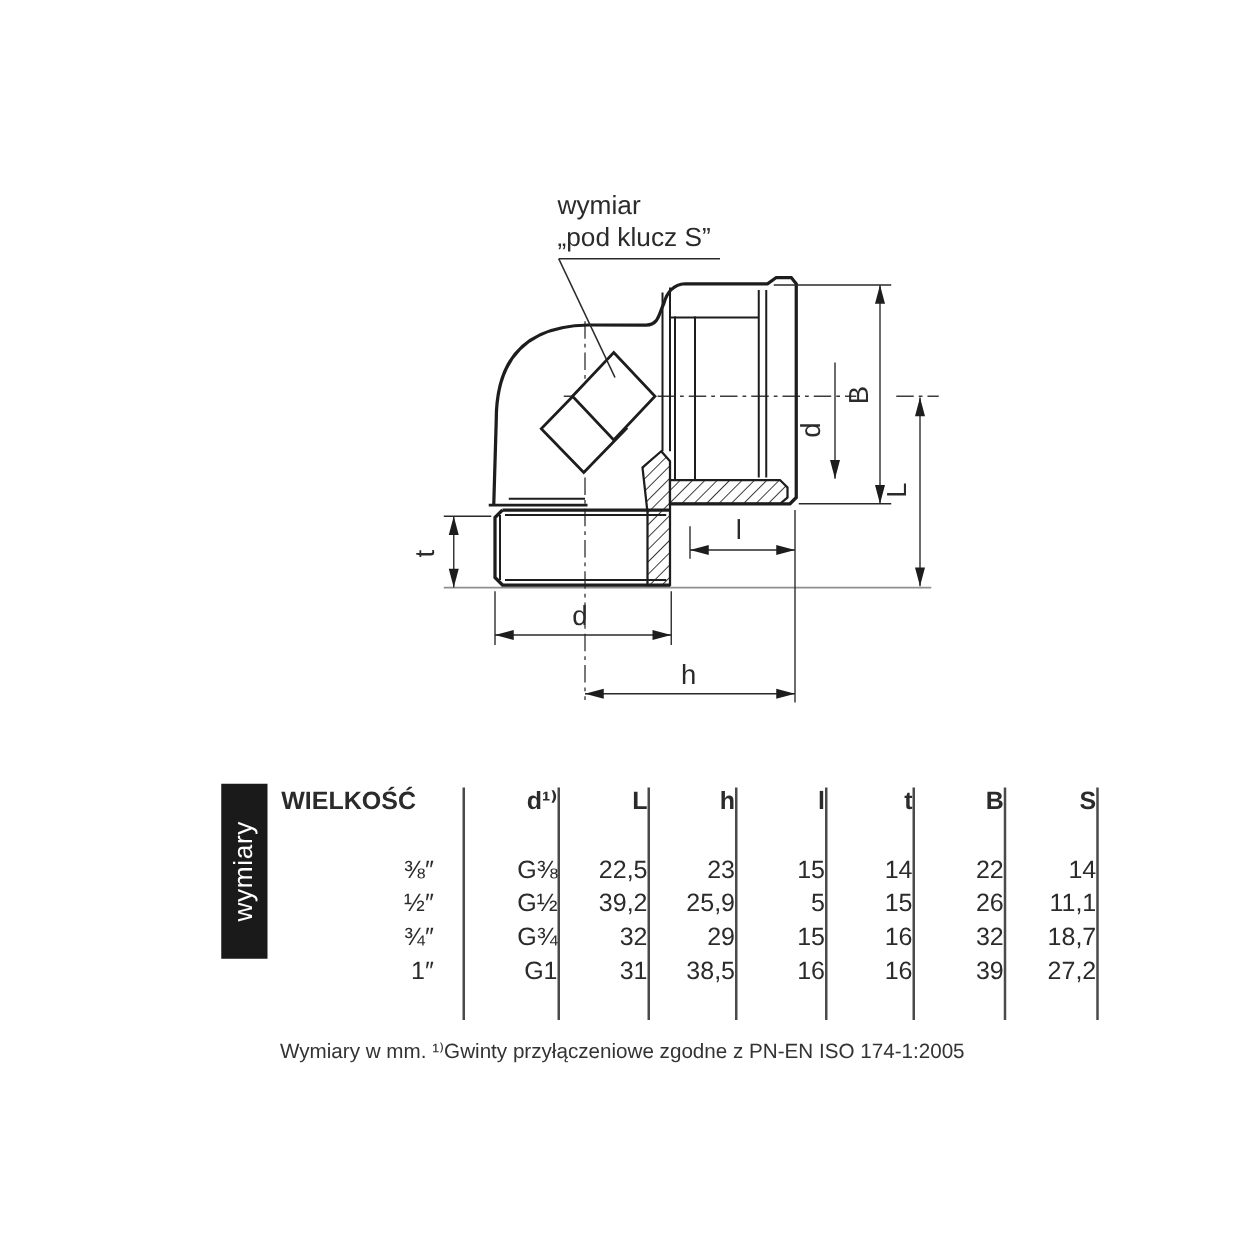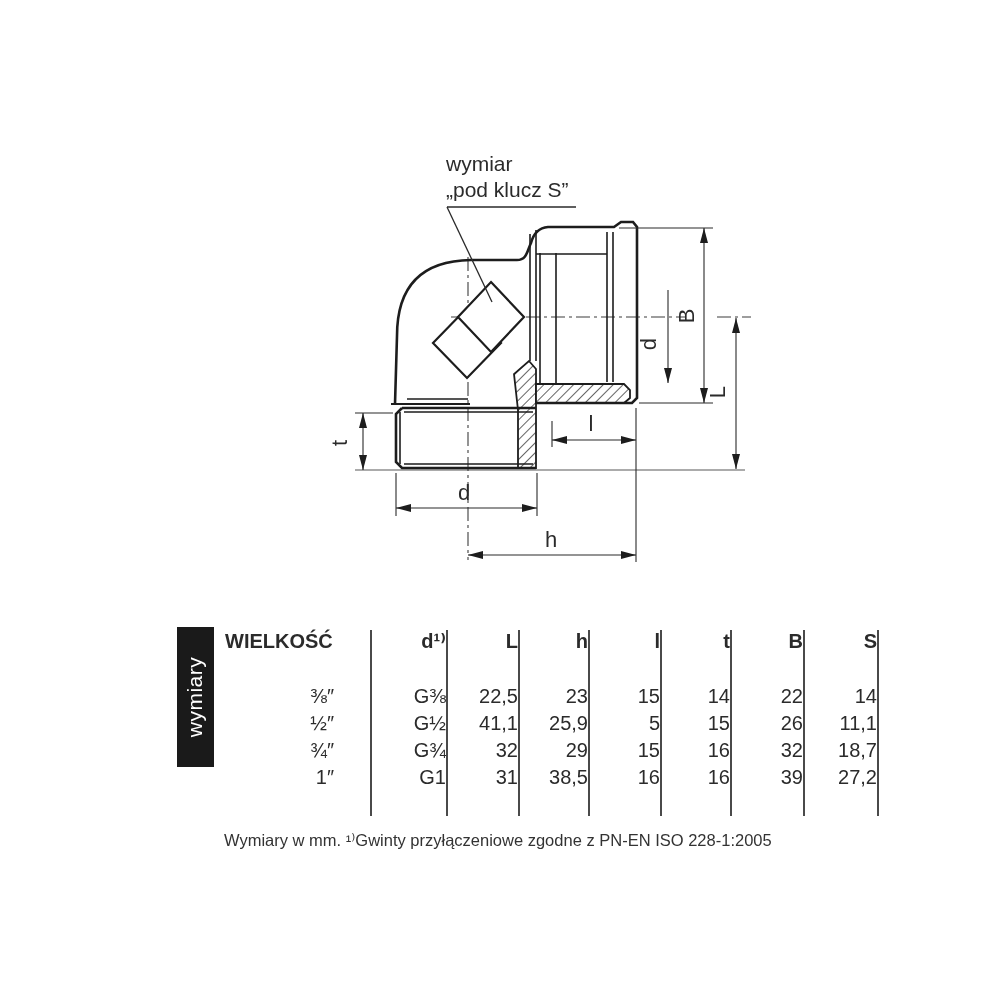--- a/index.html
+++ b/index.html
@@ -13,21 +13,21 @@
   .side-tab{position:absolute;left:150px;top:627px;width:37px;height:140px;background:#1a1a1a;
             display:flex;align-items:center;justify-content:center;}
   .side-tab span{transform:rotate(-90deg);white-space:nowrap;color:#ffffff;font-size:21px;letter-spacing:.5px;}
 
   .dim-table{position:absolute;left:150px;top:629px;width:700px;display:grid;
              grid-template-columns:193px 76px 72px 70px 72px 70px 73px 74px;
              grid-template-rows:54px 27px 27px 27px 27px;font-size:20px;}
   .dim-table .cell{text-align:right;line-height:27px;white-space:nowrap;}
   .dim-table .hd{font-weight:bold;line-height:24px;}
   .dim-table .hd.c0{text-align:left;padding-left:48px;}
-  .dim-table .c0{padding-right:36px;}
+  .dim-table .c0{padding-right:23px;}
   .vsep{position:absolute;top:630px;height:186px;width:1.5px;background:#4a4a4a;}
   .footnote{position:absolute;left:197px;top:831px;font-size:16.5px;color:#333;}
 </style>
 </head>
 <body>
 
 <div class="page">
 
   <svg class="drawing" width="1000" height="620" viewBox="0 0 1000 620">
     <defs>
@@ -149,21 +149,21 @@
     <div class="cell">G⅜</div>
     <div class="cell">22,5</div>
     <div class="cell">23</div>
     <div class="cell">15</div>
     <div class="cell">14</div>
     <div class="cell">22</div>
     <div class="cell">14</div>
 
     <div class="cell c0">½″</div>
     <div class="cell">G½</div>
-    <div class="cell">41,1</div>
+    <div class="cell">39,2</div>
     <div class="cell">25,9</div>
     <div class="cell">5</div>
     <div class="cell">15</div>
     <div class="cell">26</div>
     <div class="cell">11,1</div>
 
     <div class="cell c0">¾″</div>
     <div class="cell">G¾</div>
     <div class="cell">32</div>
     <div class="cell">29</div>
@@ -175,14 +175,14 @@
     <div class="cell c0">1″</div>
     <div class="cell">G1</div>
     <div class="cell">31</div>
     <div class="cell">38,5</div>
     <div class="cell">16</div>
     <div class="cell">16</div>
     <div class="cell">39</div>
     <div class="cell">27,2</div>
   </div>
 
-  <div class="footnote">Wymiary w mm. ¹⁾Gwinty przyłączeniowe zgodne z PN-EN ISO 228-1:2005</div>
+  <div class="footnote">Wymiary w mm. ¹⁾Gwinty przyłączeniowe zgodne z PN-EN ISO 174-1:2005</div>
 </div>
 
 </body></html>

